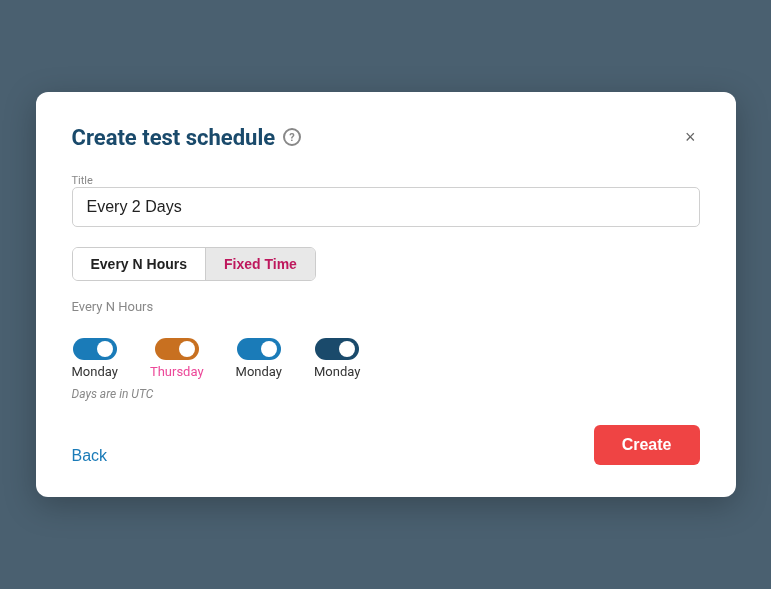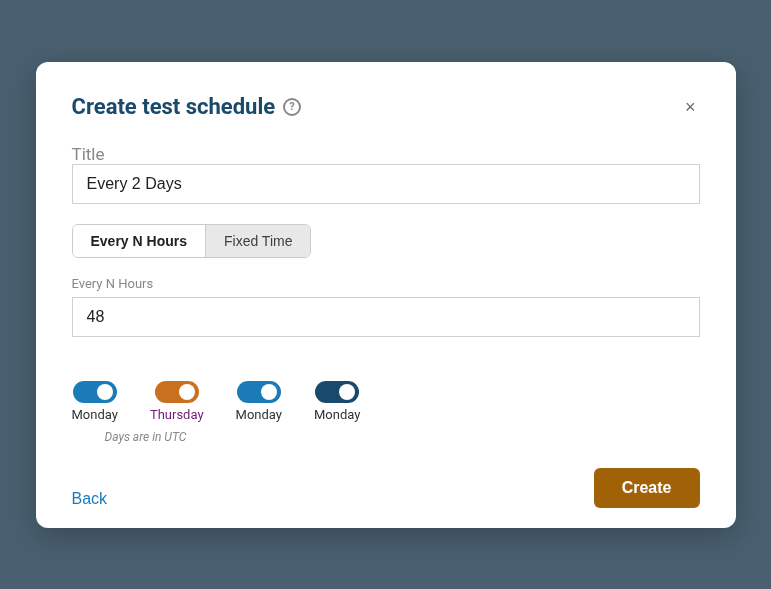--- a/index.html
+++ b/index.html
@@ -17,21 +17,21 @@
       width: 771px;
       height: 589px;
       display: flex;
       align-items: center;
       justify-content: center;
     }
     .modal {
       background: #ffffff;
       border-radius: 12px;
       width: 700px;
-      padding: 32px 36px 20px 36px;
+      padding: 32px 36px 32px 36px;
       position: relative;
       box-shadow: 0 8px 32px rgba(0,0,0,0.25);
     }
     .modal-header {
       display: flex;
       align-items: center;
       justify-content: space-between;
       margin-bottom: 24px;
     }
     .modal-title-row {
@@ -60,50 +60,50 @@
     .close-btn {
       background: none;
       border: none;
       cursor: pointer;
       color: #666;
       font-size: 18px;
       line-height: 1;
       padding: 4px;
     }
     .field-label {
-      font-size: 17px;
+      font-size: 11px;
       color: #888;
     }
     .text-input {
       width: 100%;
       border: 1px solid #d0d0d0;
-      border-radius: 0;
+      border-radius: 5px;
       padding: 10px 14px;
       font-size: 16px;
       color: #222;
       outline: none;
       margin-bottom: 20px;
     }
     .tab-group {
       display: flex;
       gap: 0;
       margin-bottom: 18px;
       border: 1px solid #ccc;
       border-radius: 6px;
       overflow: hidden;
       width: fit-content;
     }
     .tab-btn {
       padding: 8px 18px;
       font-size: 14px;
-      font-weight: 400;
+      font-weight: 700;
       border: none;
       cursor: pointer;
       background: #e8e8e8;
-      color: #404040;
+      color: #be185d;
     }
     .tab-btn.active {
       background: #ffffff;
       color: #222;
       font-weight: 600;
     }
     .tab-btn:first-child {
       border-right: 1px solid #ccc;
     }
     .hours-label {
@@ -124,21 +124,21 @@
       flex-direction: column;
       align-items: center;
       gap: 4px;
       justify-content: center;
     }
     .day-label {
       font-size: 13px;
       color: #333;
     }
     .day-label.orange {
-      color: #701a75;
+      color: #ec4899;
     }
     
     .toggle {
       position: relative;
       display: inline-block;
       width: 44px;
       height: 22px;
     }
     .toggle input {
       opacity: 0;
@@ -174,38 +174,37 @@
     }
     .slider.right::before {
       transform: translateX(20px);
     }
     .utc-note {
       font-size: 12px;
       color: #888;
       font-style: italic;
       margin-top: 4px;
       margin-bottom: 24px;
-      margin-left: 33px;
     }
     .modal-footer {
       display: flex;
       align-items: flex-end;
       justify-content: space-between;
       margin-top: 16px;
     }
     .back-btn {
       background: none;
       border: none;
       color: #1a7bb8;
       font-size: 16px;
       cursor: pointer;
       font-weight: 500;
     }
     .create-btn {
-      background: #a16207;
+      background: #ef4444;
       color: #fff;
       border: none;
       border-radius: 6px;
       padding: 11px 28px;
       font-size: 16px;
       font-weight: 600;
       cursor: pointer;
     }
   </style>
 </head>
@@ -226,21 +225,20 @@
       <input class="text-input" type="text" value="Every 2 Days" style="">
     </div>
 
     <div class="tab-group">
       <button class="tab-btn active">Every N Hours</button>
       <button class="tab-btn">Fixed Time</button>
     </div>
 
     <div>
       <div class="hours-label">Every N Hours</div>
-      <input class="text-input" type="text" value="48" style="">
     </div>
 
     <div class="days-row" id="days-row">
         <div class="day-item">
           <label class="toggle"><input type="checkbox" checked="" style=""><span class="slider on-blue right"></span></label>
           <span class="day-label">Monday</span>
         </div>
         <div class="day-item">
           <label class="toggle"><input type="checkbox" checked="" style=""><span class="slider on-orange right"></span></label>
           <span class="day-label orange">Thursday</span>

